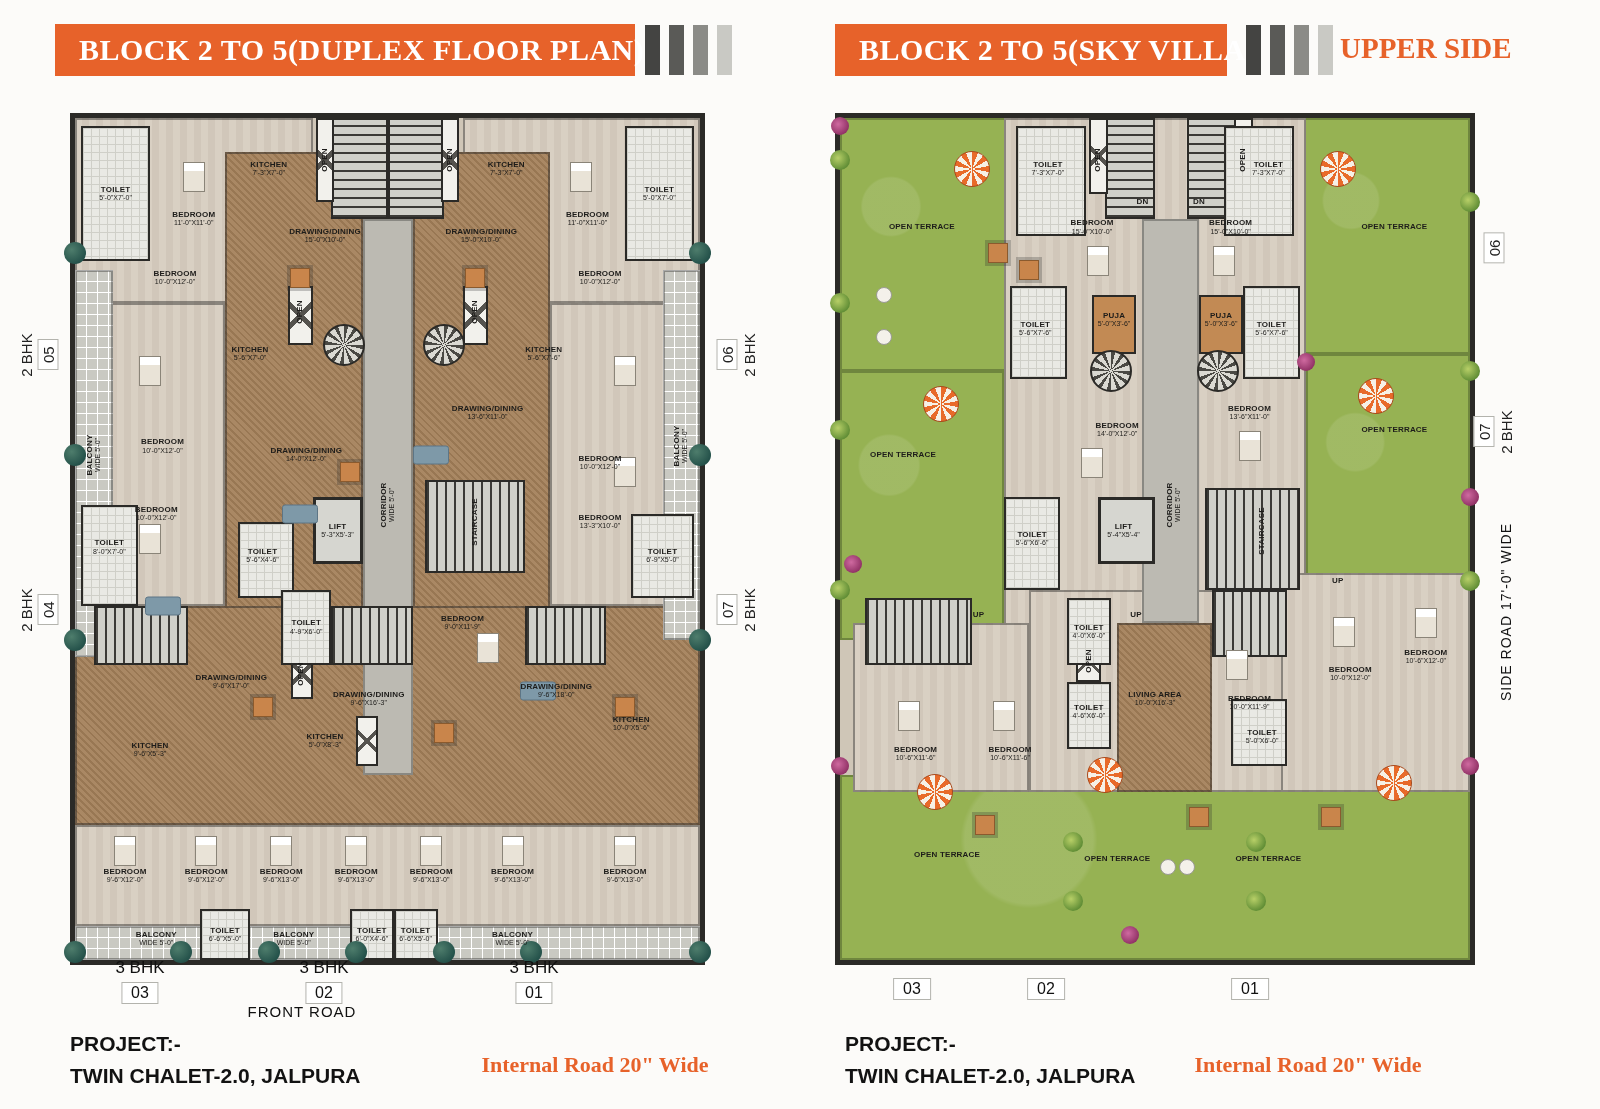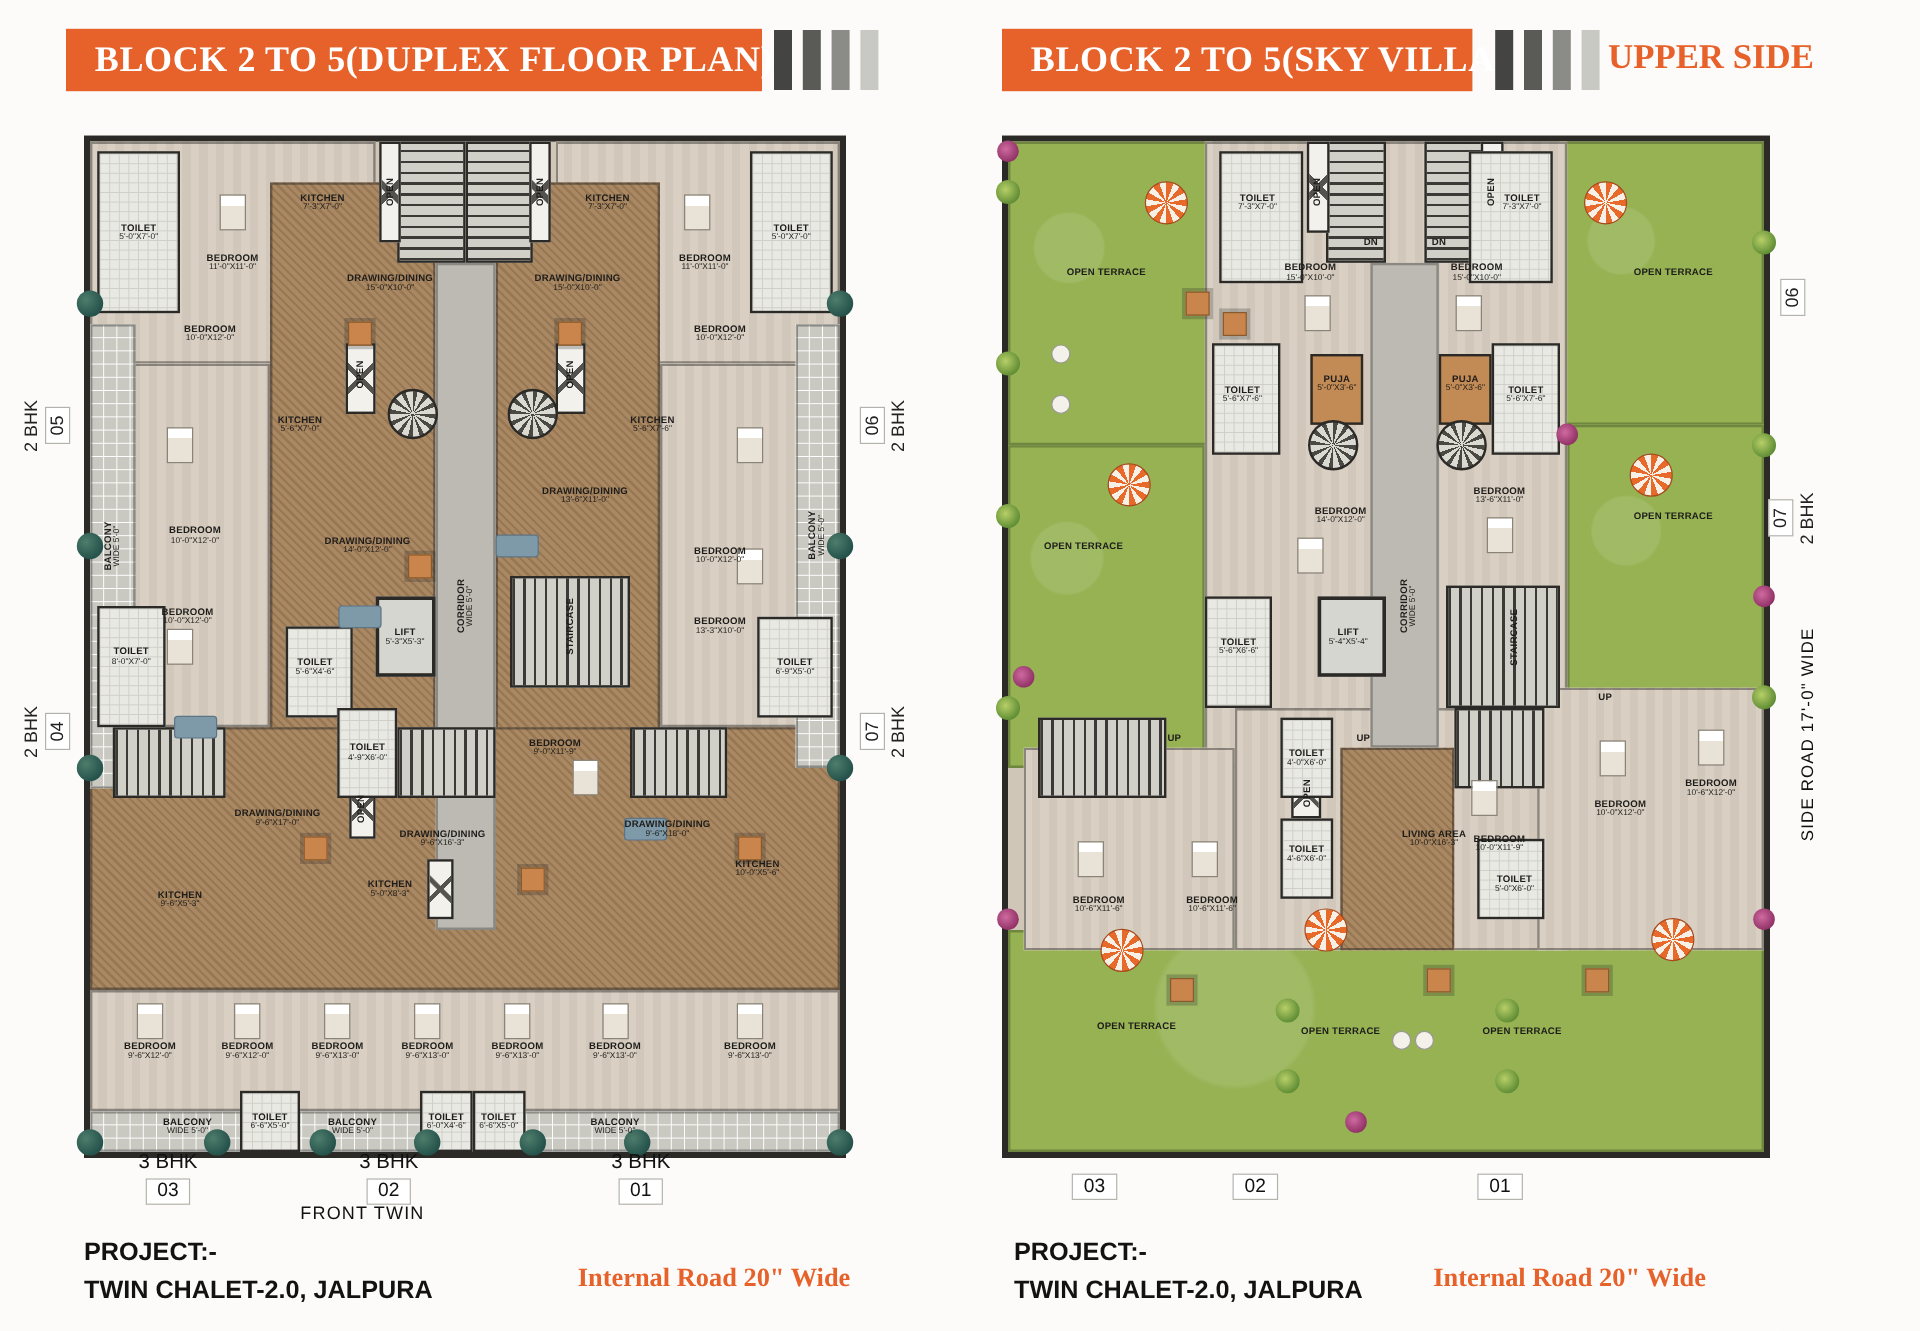--- a/index.html
+++ b/index.html
@@ -376,21 +376,21 @@
     <div class="bnum">03</div>
   </div>
   <div class="unit-b" style="left:324px;top:958px;">
     <div class="btext">3 BHK</div>
     <div class="bnum">02</div>
   </div>
   <div class="unit-b" style="left:534px;top:958px;">
     <div class="btext">3 BHK</div>
     <div class="bnum">01</div>
   </div>
-  <div class="road-h" style="left:302px;top:1003px;">FRONT TWIN</div>
+  <div class="road-h" style="left:302px;top:1003px;">FRONT ROAD</div>
 
   <div class="project" style="left:70px;top:1028px;">
     <div>PROJECT:-</div>
     <div>TWIN CHALET-2.0, JALPURA</div>
   </div>
   <div class="roadnote" style="left:465px;top:1052px;">Internal Road 20" Wide</div>
 
   <div class="banner" style="left:835px;top:24px;width:392px;">
     <span>BLOCK 2 TO 5(SKY VILLA)</span>
   </div>
@@ -570,21 +570,21 @@
         <div class="rname">TOILET</div>
         <div class="rdims">4'-0"X6'-0"</div>
       </div>
       <div class="rlabel rot" style="left: 39.5%; top: 64.5%;">
         <div class="rname">OPEN</div>
       </div>
       <div class="rlabel" style="left: 39.5%; top: 70.5%;">
         <div class="rname">TOILET</div>
         <div class="rdims">4'-6"X6'-0"</div>
       </div>
-      <div class="rlabel" style="left: 50%; top: 69%; margin-left: 40px;">
+      <div class="rlabel" style="left: 50%; top: 69%;">
         <div class="rname">LIVING AREA</div>
         <div class="rdims">10'-0"X16'-3"</div>
       </div>
       <div class="rlabel" style="left: 12%; top: 75.5%;">
         <div class="rname">BEDROOM</div>
         <div class="rdims">10'-6"X11'-6"</div>
       </div>
       <div class="rlabel" style="left: 27%; top: 75.5%;">
         <div class="rname">BEDROOM</div>
         <div class="rdims">10'-6"X11'-6"</div>

